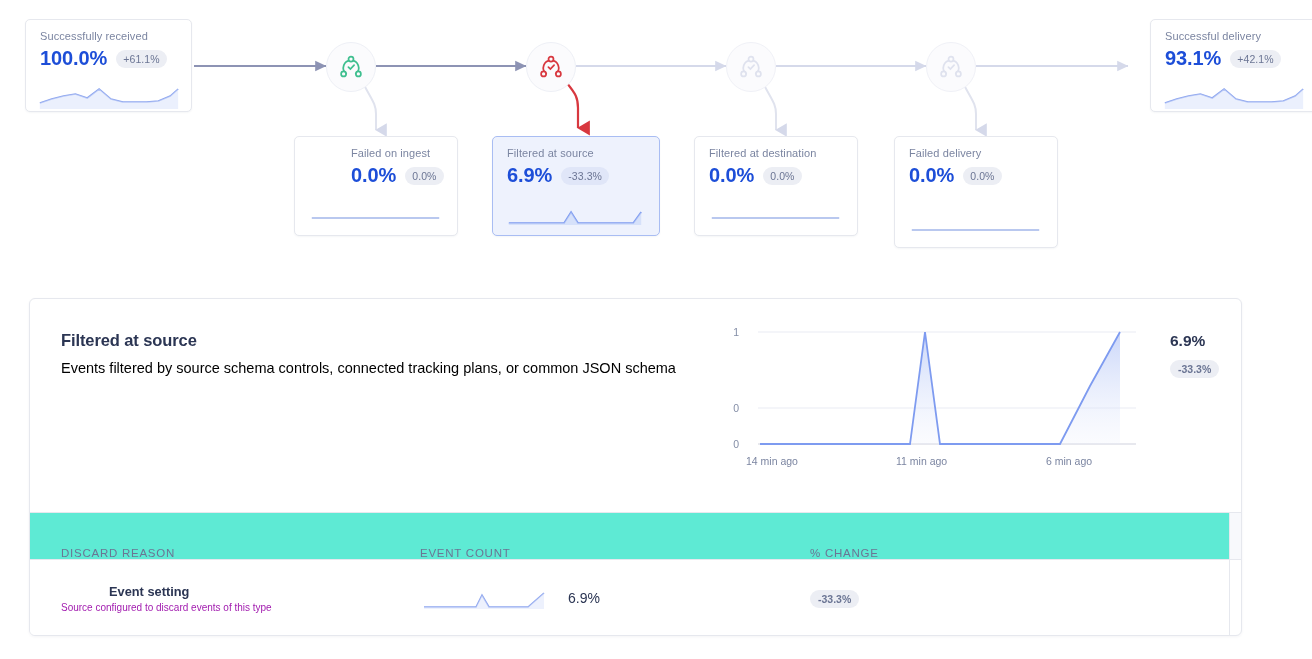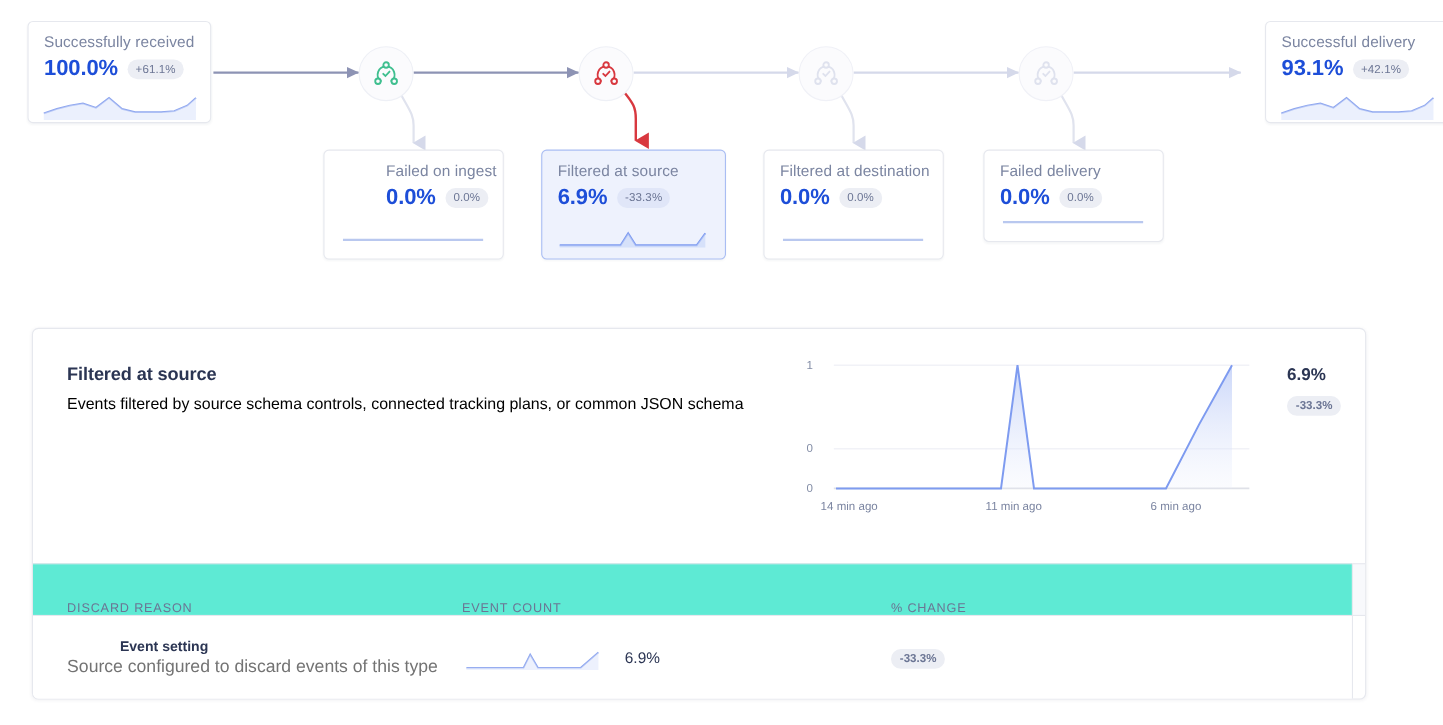--- a/index.html
+++ b/index.html
@@ -22,21 +22,21 @@
     border: 1px solid #e6e8ee;
     border-radius: 5px;
     box-shadow: 0 1px 2px rgba(30,40,70,0.045);
     overflow: hidden;
   }
   .metric-card.active {
     background: #eef2fd;
     border: 1px solid #a9bdf3;
   }
   .mc-label {
-    font-size: 14px;
+    font-size: 11px;
     color: #7b85a1;
     letter-spacing: .1px;
     padding: 10px 14px 0 14px;
     white-space: nowrap;
   }
   .mc-valrow {
     display: flex; align-items: center; gap: 9px;
     padding: 5px 14px 0 14px;
   }
   .mc-value { font-size: 20px; font-weight: bold; color: #1d4ed8; letter-spacing: -.1px; }
@@ -102,21 +102,21 @@
   }
   .th {
     font-size: 11.5px; color: #6b7594; letter-spacing: .75px;
     text-transform: uppercase;
   }
   .tbl-row { display: flex; align-items: center; height: 76px; background: #fff; }
   .c1 { width: 390px; padding-left: 31px; }
   .c2 { width: 390px; }
   .c3 { width: 388px; }
   .td-title { font-size: 12.8px; font-weight: bold; color: #2b3553; padding-left: 48px; }
-  .td-sub { font-size: 16px; color: #737373; margin-top: 3px; }
+  .td-sub { font-size: 10px; color: #a21caf; margin-top: 3px; }
   .c2row { display: flex; align-items: center; gap: 16px; }
   .c2val { font-size: 14px; color: #2b3553; }
   .pill {
     display: inline-block;
     font-size: 10.5px; font-weight: bold; color: #6b7594;
     background: #eceef4; border-radius: 9px; padding: 3px 8px;
   }
   .tbl-divider {
     position: absolute; left: 1199px; top: 213px;
     width: 1px; height: 125px; background: #e6e8ee;
@@ -265,21 +265,21 @@
       <div class="mc-label">Filtered at destination</div>
       <div class="mc-valrow">
         <span class="mc-value">0.0%</span>
         <span class="mc-badge">0.0%</span>
       </div>
       <svg class="mc-spark" height="40" viewBox="0 0 164 40" preserveAspectRatio="none">
         <line x1="17" y1="23" x2="146" y2="23" stroke="#b9c8ef" stroke-width="2"></line>
       </svg>
     </div>
 
-    <div class="metric-card" style="left:894px; top:136px; width:164px; height:84px;">
+    <div class="metric-card" style="left:894px; top:136px; width:164px; height:112px;">
       <div class="mc-label">Failed delivery</div>
       <div class="mc-valrow">
         <span class="mc-value">0.0%</span>
         <span class="mc-badge">0.0%</span>
       </div>
       <svg class="mc-spark" height="40" viewBox="0 0 164 40" preserveAspectRatio="none">
         <line x1="17" y1="23" x2="146" y2="23" stroke="#b9c8ef" stroke-width="2"></line>
       </svg>
     </div>
   </div>

